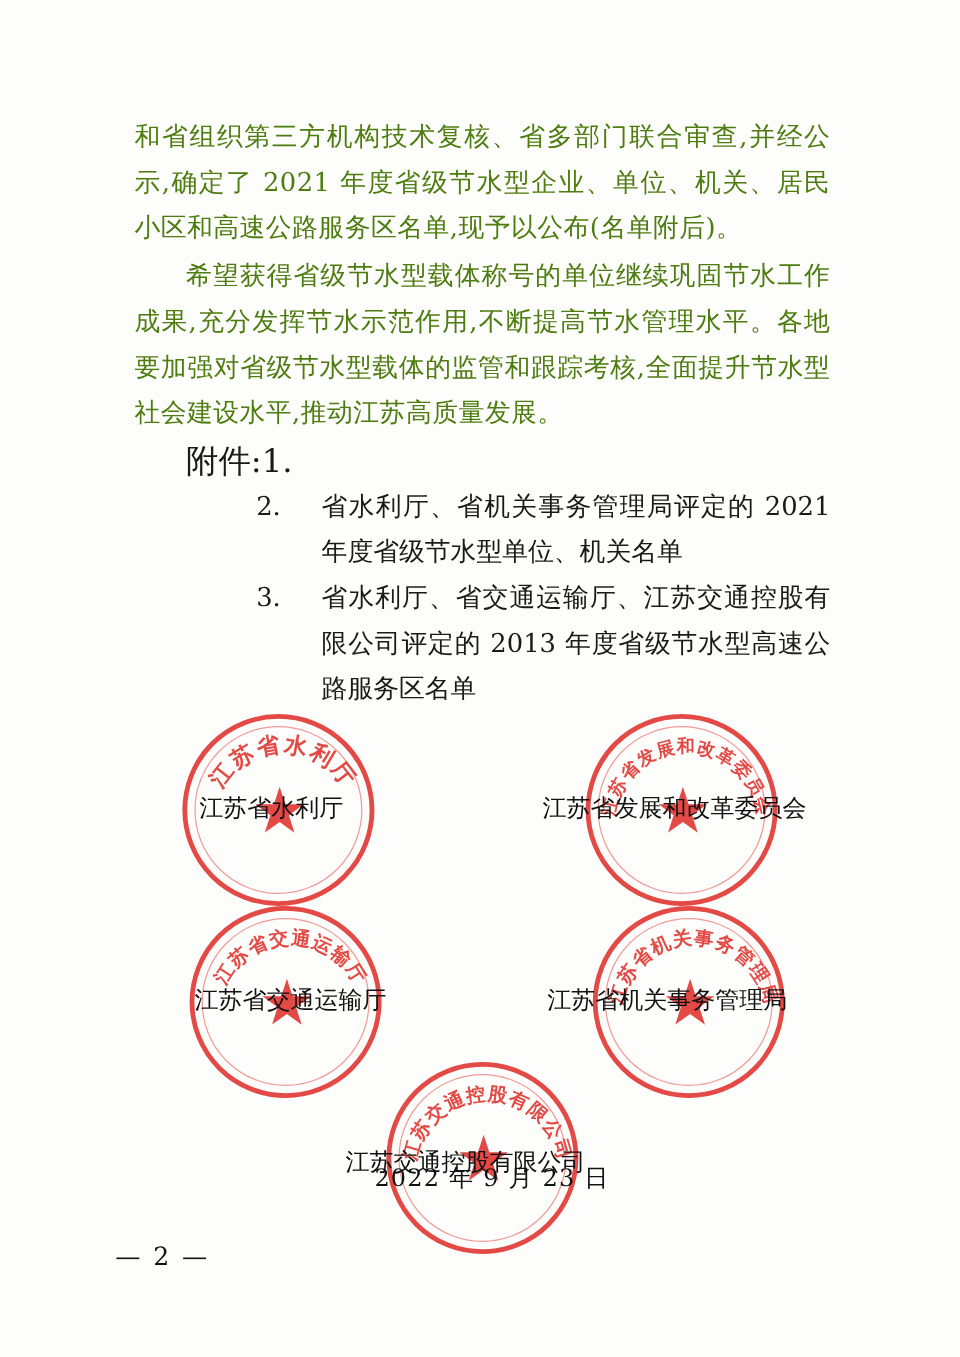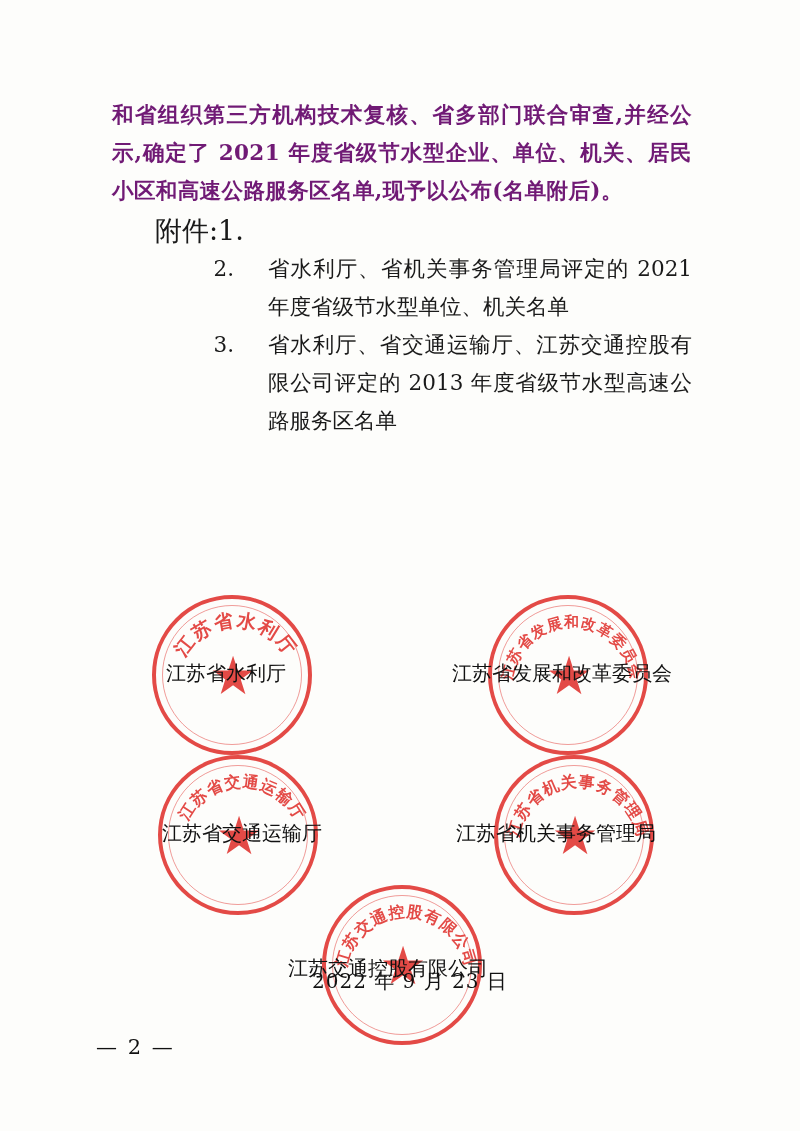--- a/index.html
+++ b/index.html
@@ -29,22 +29,21 @@
     width: 580px;
   }
 
   p.para {
     margin: 0 0 2px 0;
     font-size: 21.5px;
     line-height: 38px;
     letter-spacing: 0.4px;
     text-align: justify;
     text-justify: inter-ideograph;
-    color: #701a75;
-    font-weight: bold;
+    color: #4d7c0f;
   }
   p.indent {
     text-indent: 2em;
   }
 
   .attach-block {
     margin-top: 2px;
   }
   .attach-item {
     display: flex;
@@ -150,20 +149,21 @@
   }
 </style>
 </head>
 <body>
 
 <div class="page">
 
   <div class="doc-body">
 
     <p class="para">和省组织第三方机构技术复核、省多部门联合审查,并经公示,确定了 2021 年度省级节水型企业、单位、机关、居民小区和高速公路服务区名单,现予以公布(名单附后)。</p>
+    <p class="para indent">希望获得省级节水型载体称号的单位继续巩固节水工作成果,充分发挥节水示范作用,不断提高节水管理水平。各地要加强对省级节水型载体的监管和跟踪考核,全面提升节水型社会建设水平,推动江苏高质量发展。</p>
 
     <div class="attach-block">
       <div class="attach-lead-inline">
         <span class="lead">附件:</span>
         <span class="num" style="width:auto;flex:0 0 auto;padding-right:8px;">1.</span>
       </div>
       <div class="attach-item" style="padding-left:86px;">
         <span class="num">2.</span>
         <span class="txt">省水利厅、省机关事务管理局评定的 2021 年度省级节水型单位、机关名单</span>
       </div>

